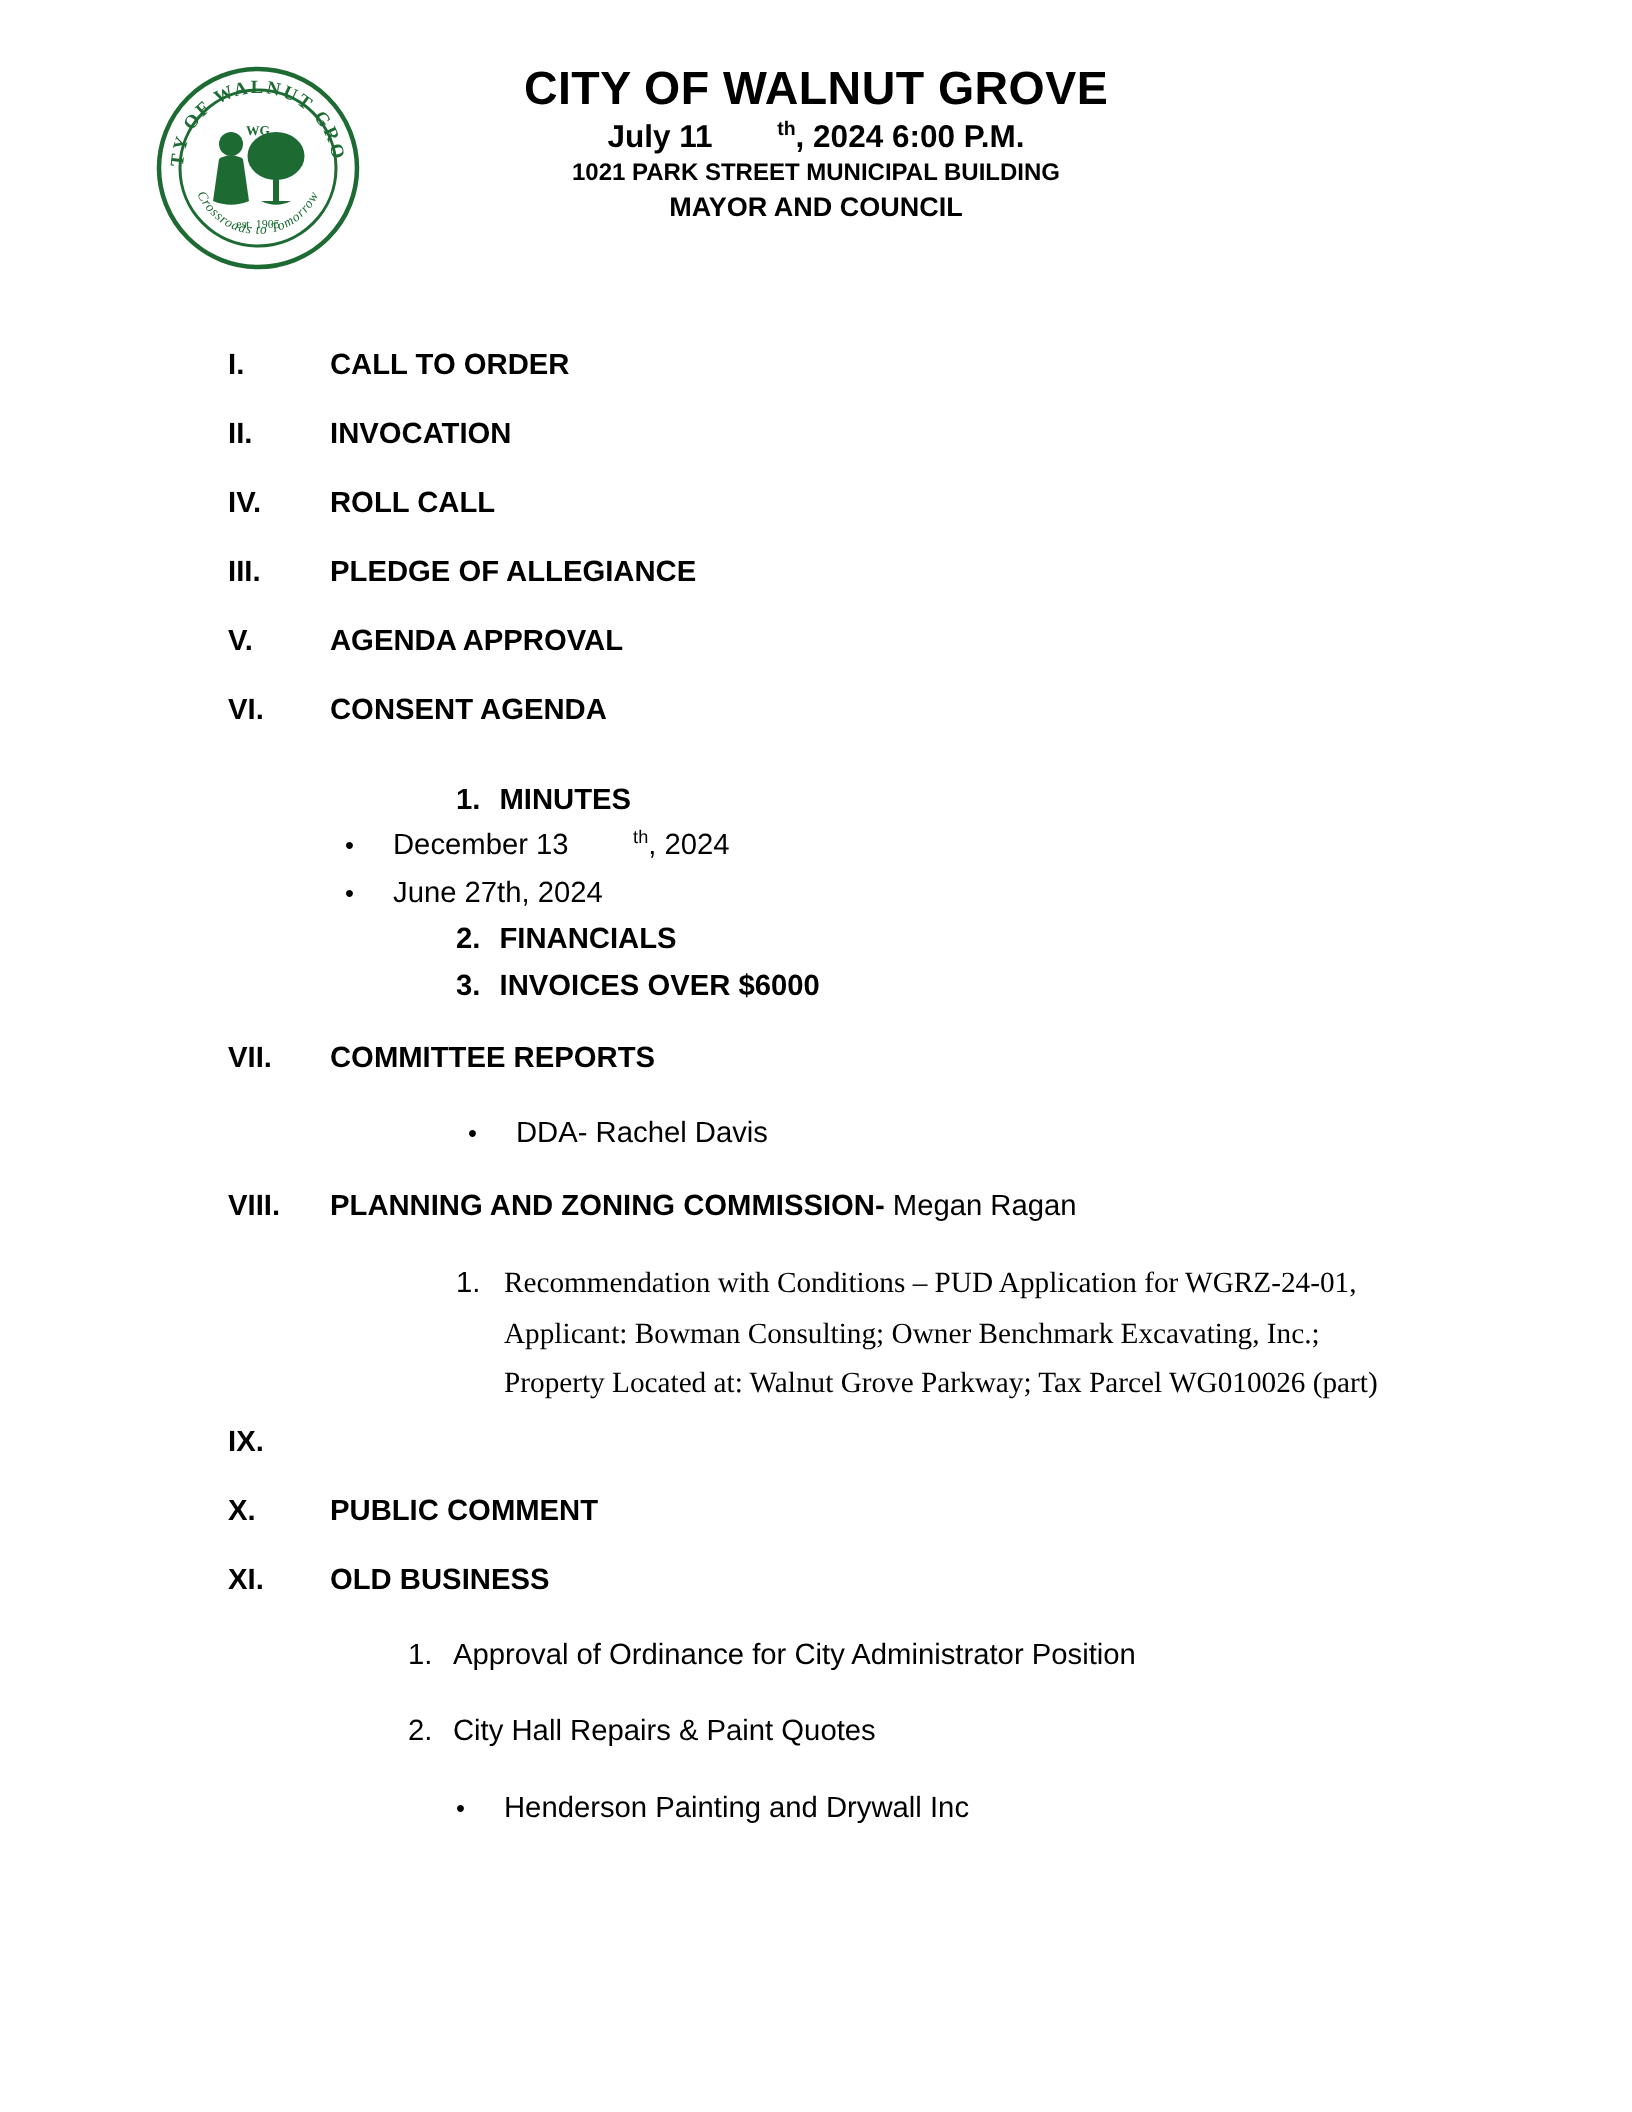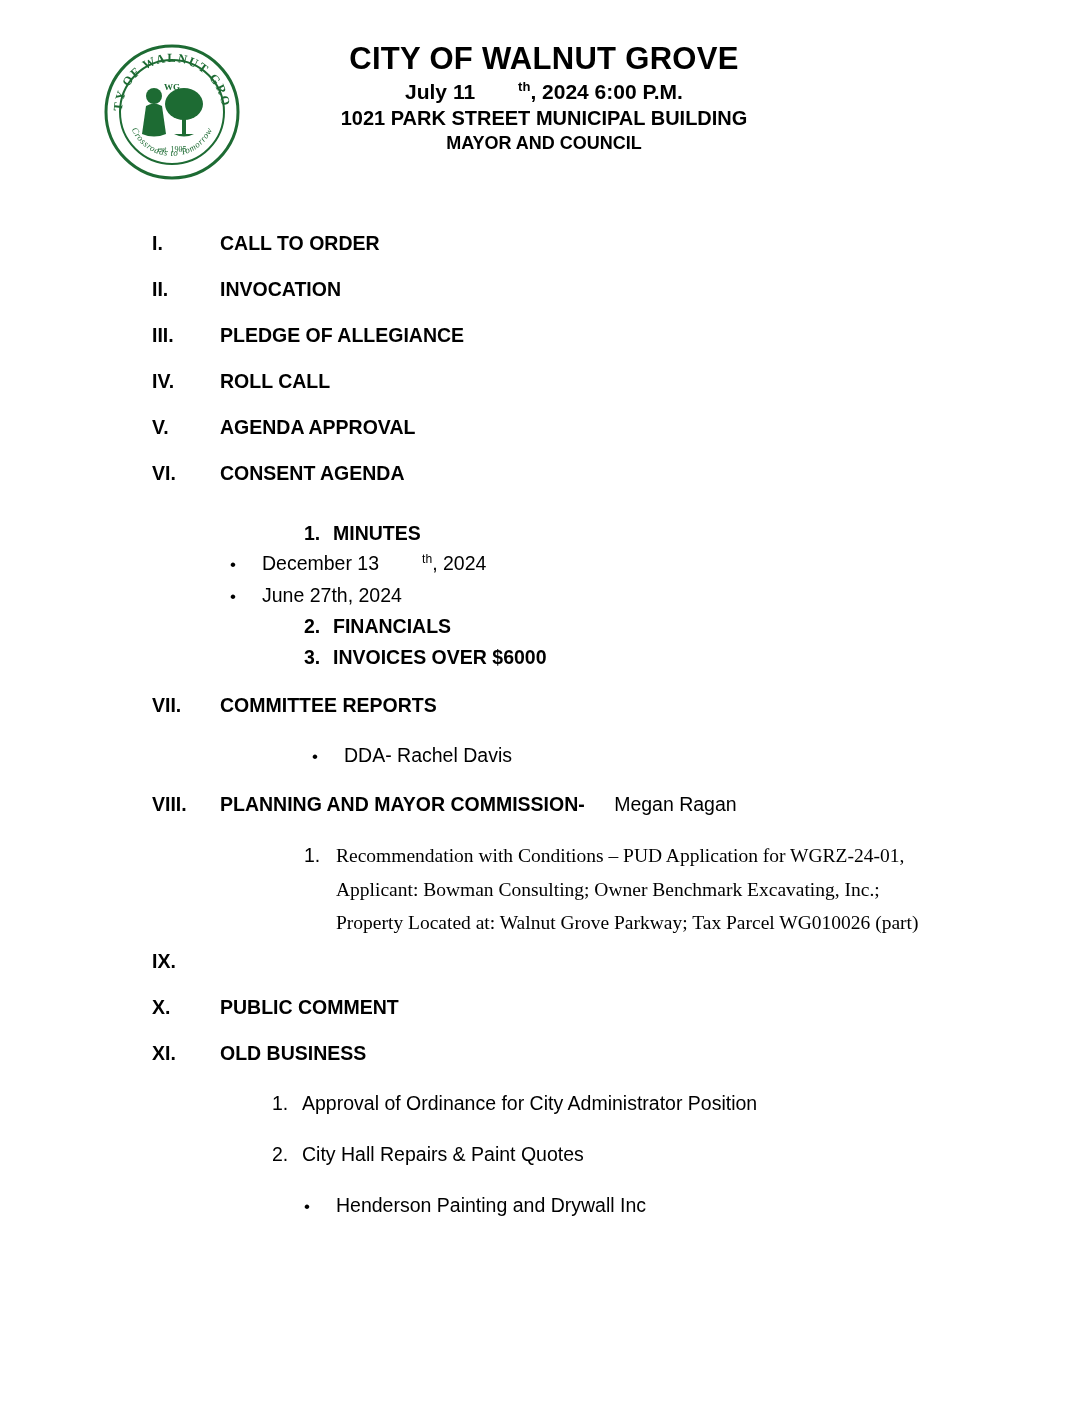--- a/index.html
+++ b/index.html
@@ -47,21 +47,21 @@
     letter-spacing: 0.3px;
     line-height: 1.12;
   }
   .meeting-datetime {
     font-size: 21px;
     font-weight: bold;
     line-height: 1.25;
     margin-top: 2px;
   }
   .meeting-location {
-    font-size: 20px;
+    font-size: 16px;
     font-weight: bold;
     line-height: 1.25;
     margin-top: 1px;
   }
   .meeting-body {
     font-size: 18px;
     font-weight: bold;
     line-height: 1.25;
     margin-top: 1px;
   }
@@ -82,21 +82,20 @@
     flex: 0 0 68px;
     font-size: 19.5px;
     font-weight: bold;
   }
   .item-label {
     font-size: 19.5px;
     font-weight: bold;
   }
   .item-label .plain {
     font-weight: normal;
-    margin-left: 24px;
   }
 
   
   .sub-numbered {
     margin: 0 0 0 152px;
     padding: 0;
     list-style: none;
   }
   .sub-numbered li {
     font-size: 19.5px;
@@ -253,30 +252,30 @@
       <div class="item-num">I.</div>
       <div class="item-label">CALL TO ORDER</div>
     </div>
 
     <div class="item-row">
       <div class="item-num">II.</div>
       <div class="item-label">INVOCATION</div>
     </div>
 
     <div class="item-row">
+      <div class="item-num">IV.</div>
+      <div class="item-label">ROLL CALL</div>
+    </div>
+
+    <div class="item-row">
       <div class="item-num">III.</div>
       <div class="item-label">PLEDGE OF ALLEGIANCE</div>
     </div>
 
     <div class="item-row">
-      <div class="item-num">IV.</div>
-      <div class="item-label">ROLL CALL</div>
-    </div>
-
-    <div class="item-row">
       <div class="item-num">V.</div>
       <div class="item-label">AGENDA APPROVAL</div>
     </div>
 
     <div class="item-row">
       <div class="item-num">VI.</div>
       <div class="item-label">CONSENT AGENDA</div>
     </div>
 
     <div class="gap-sm"></div>
@@ -321,21 +320,21 @@
       <li>
         <span class="dot">•</span>
         <span>DDA- Rachel Davis</span>
       </li>
     </ul>
 
     <div class="gap-md"></div>
 
     <div class="item-row">
       <div class="item-num">VIII.</div>
-      <div class="item-label"><span>PLANNING AND MAYOR COMMISSION-</span><span class="plain"> Megan Ragan</span></div>
+      <div class="item-label"><span>PLANNING AND ZONING COMMISSION-</span><span class="plain"> Megan Ragan</span></div>
     </div>
 
     <ul class="pz-list">
       <li>
         <span class="n">1.</span>
         <span class="body">
           <span>Recommendation with Conditions – PUD Application for WGRZ-24-01,</span><br>
           <span>Applicant: Bowman Consulting; Owner Benchmark Excavating, Inc.;</span><br>
           <span>Property Located at: Walnut Grove Parkway; Tax Parcel WG010026 (part)</span>
         </span>

